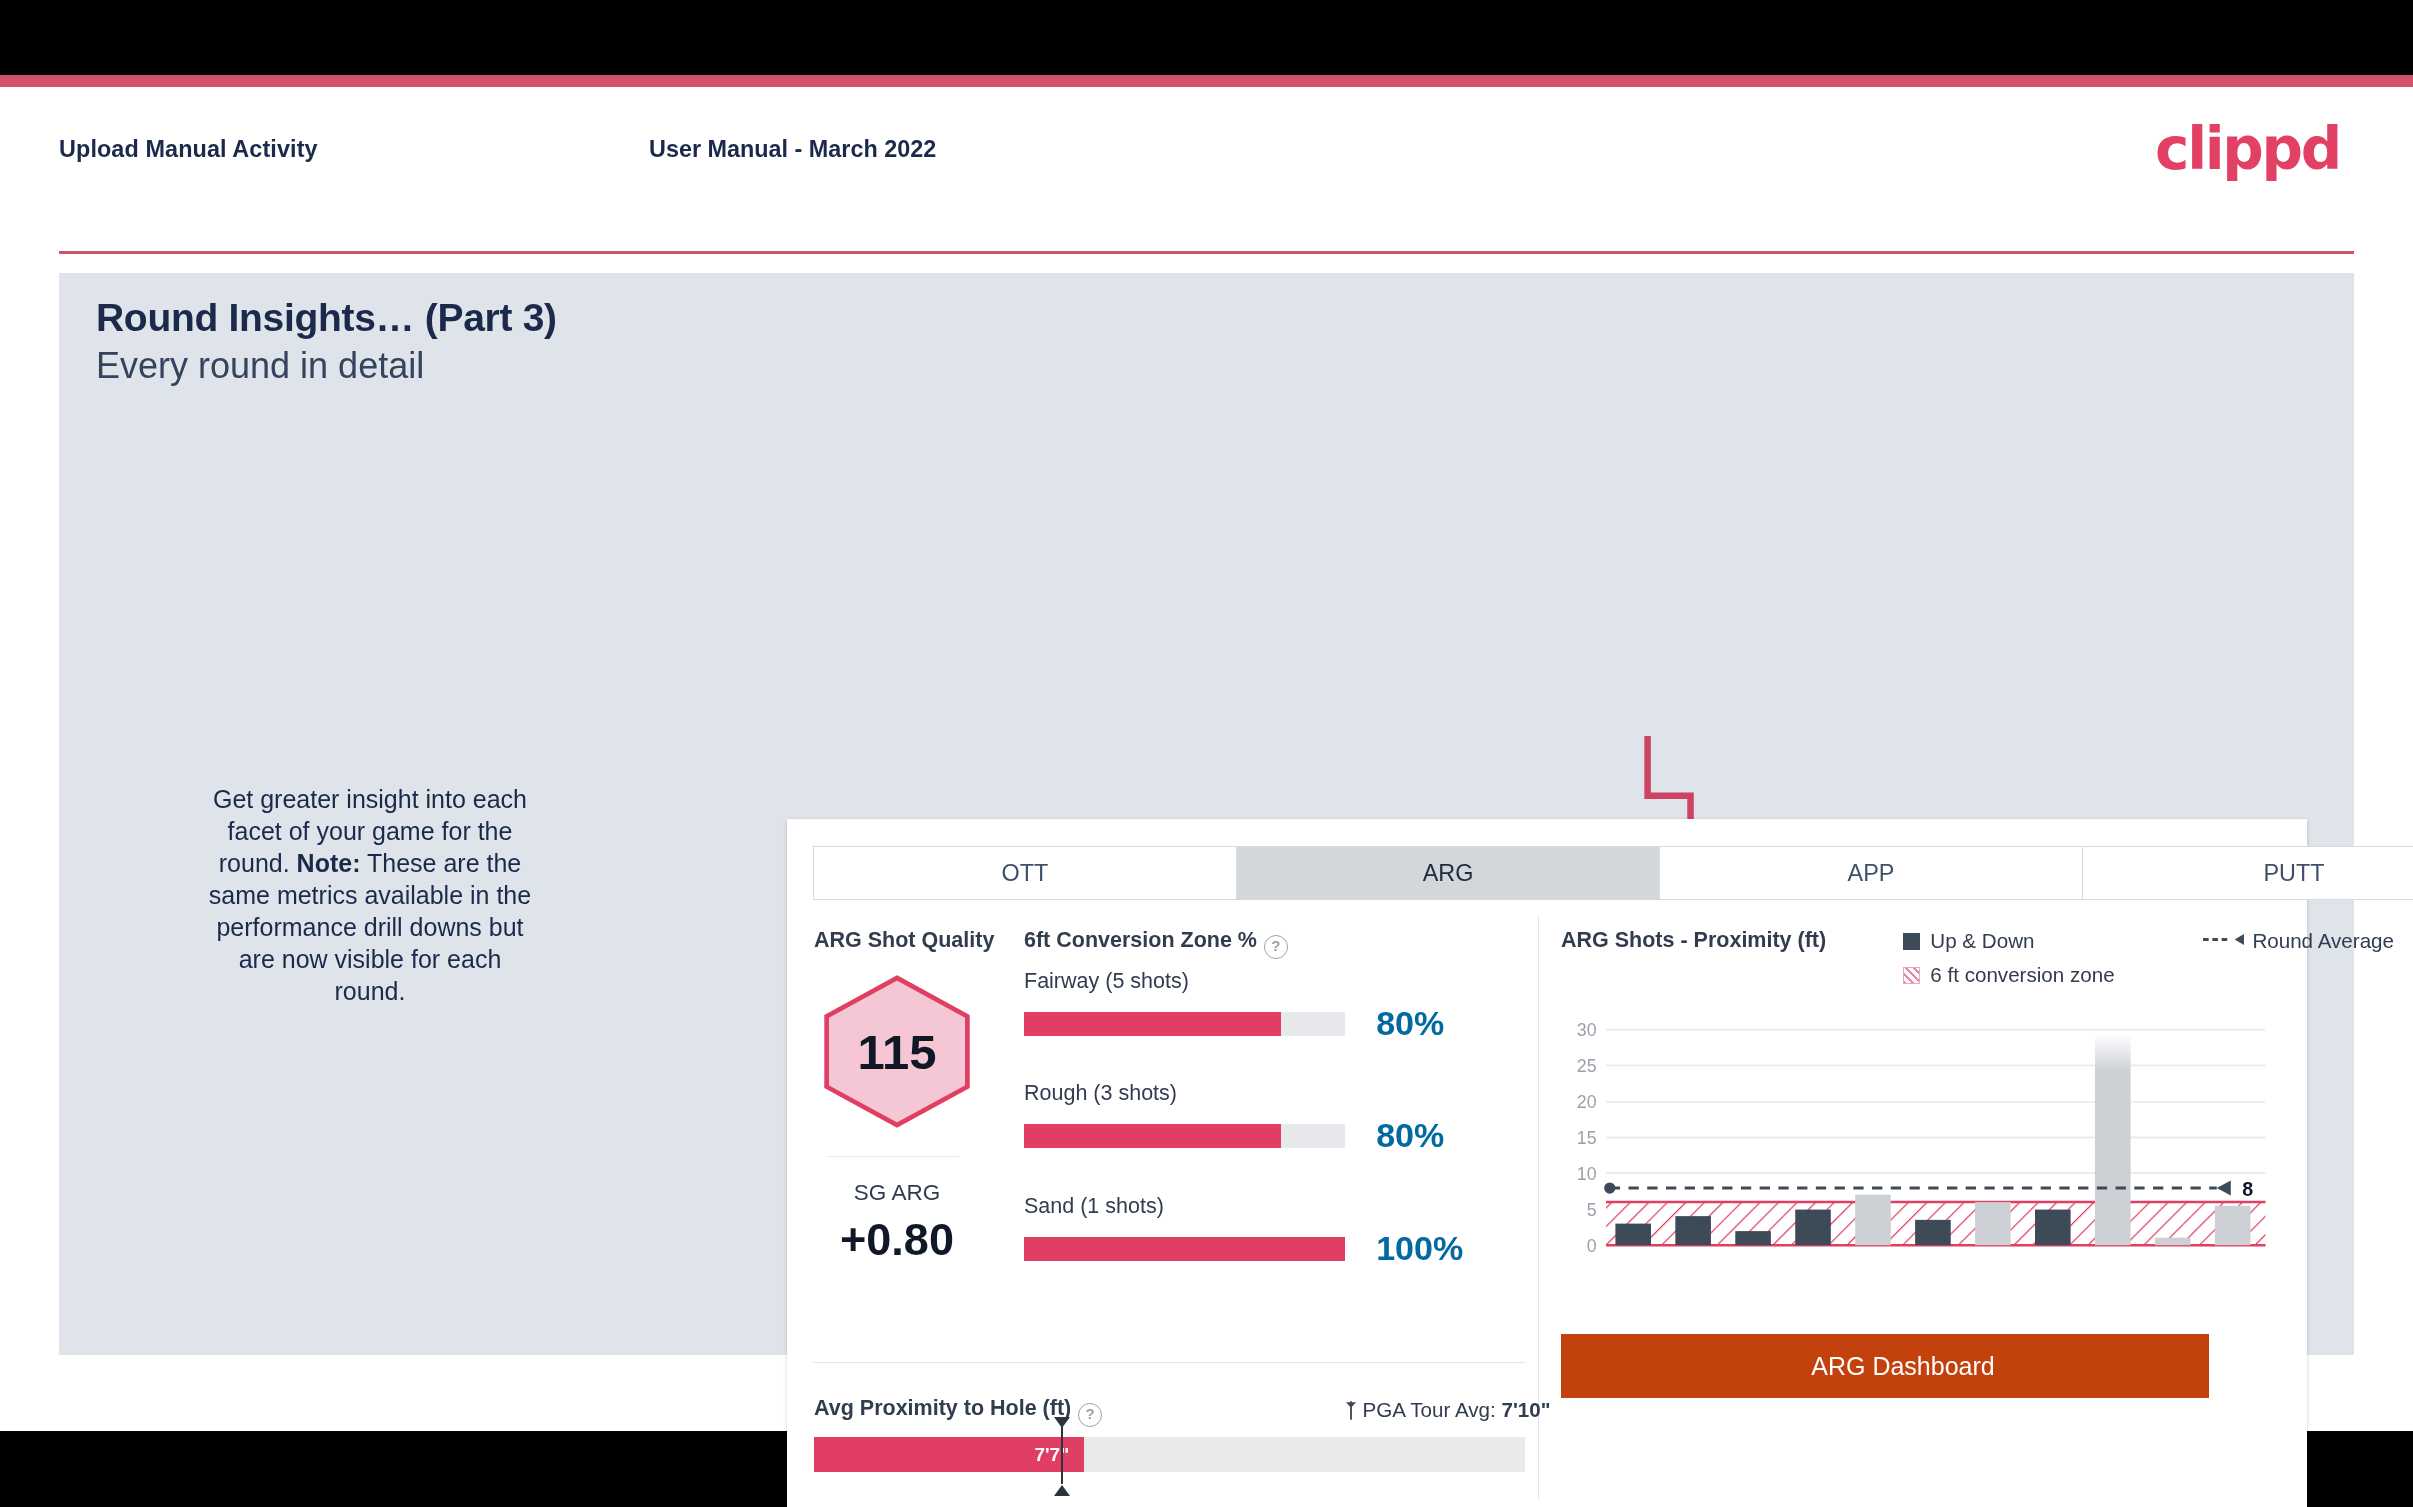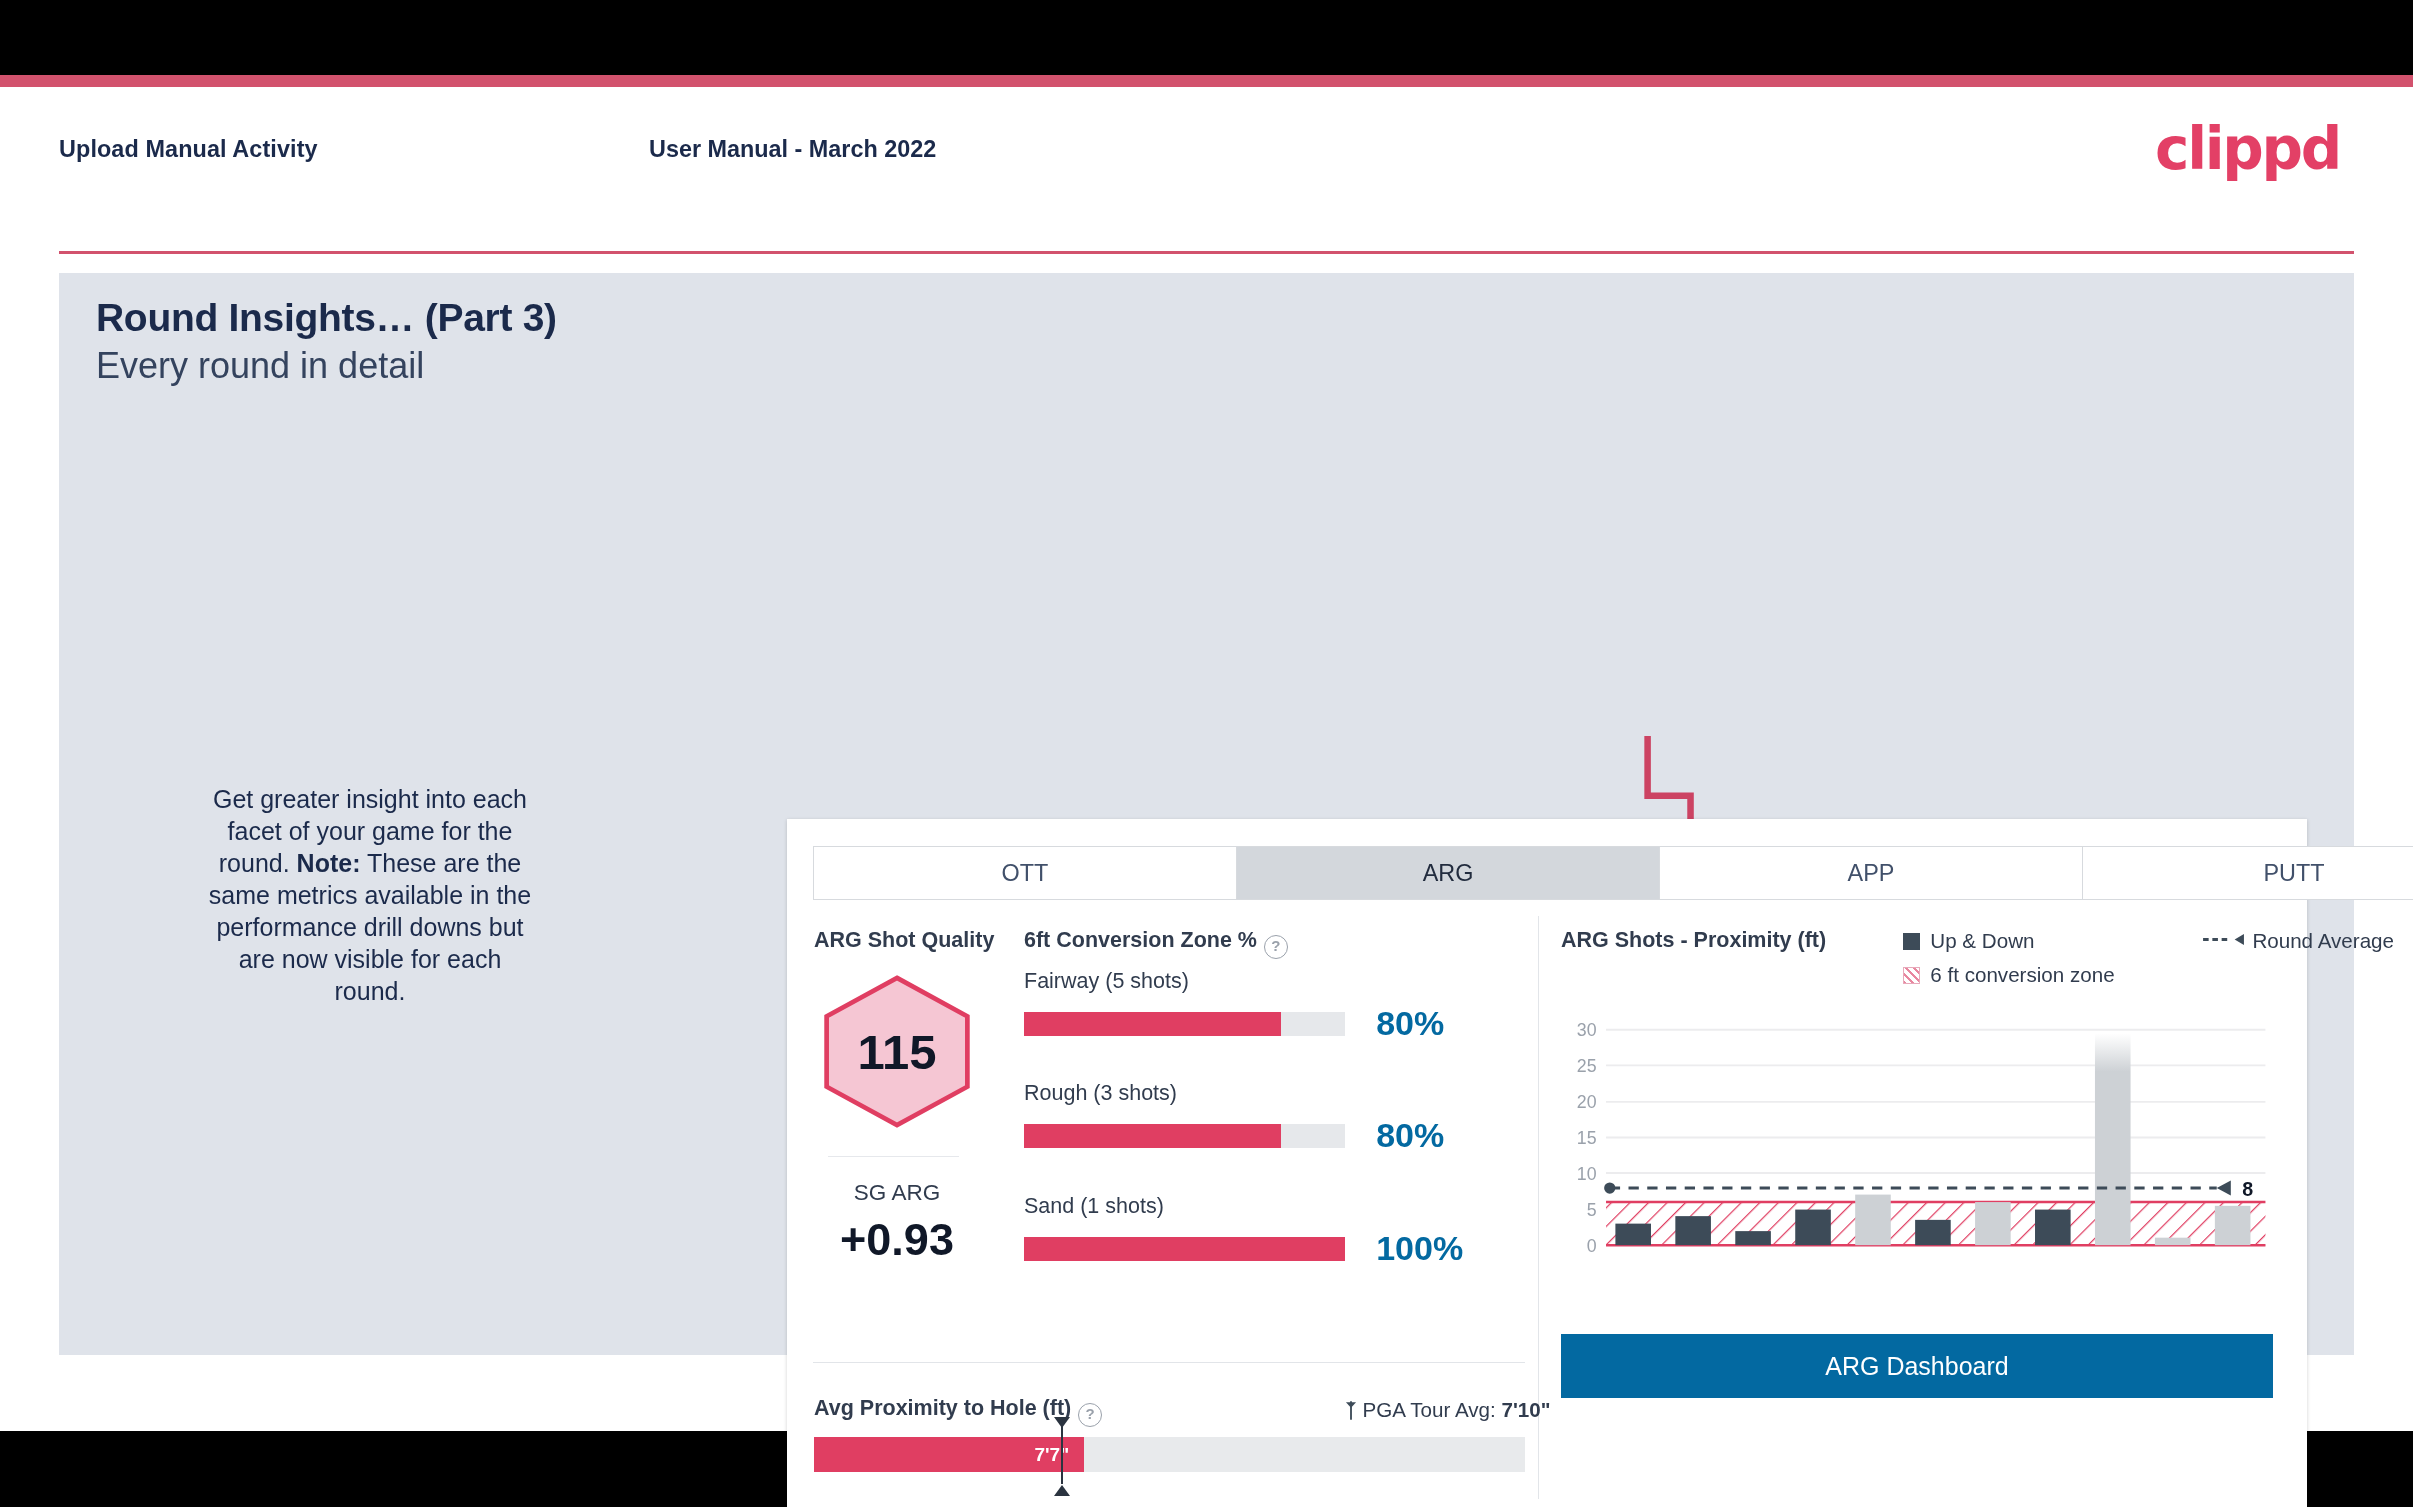--- a/index.html
+++ b/index.html
@@ -307,26 +307,27 @@
 
   .chartbox {
     position: absolute;
     left: 774px; top: 192px;
     width: 712px; height: 281px;
   }
 
   .dash-btn {
     position: absolute;
     left: 774px; top: 515px;
-    width: 712px; height: 64px;
-    background: #0369a1;
+    width: 612px; height: 64px;
+    background: #c2410c;
     color: #fff;
     font-size: 25px;
     display: flex; align-items: center; justify-content: center;
     cursor: pointer;
+    padding-left: 36px;
   }
 </style>
 </head>
 <body>
 
 <div class="slide-frame">
 
   <div class="top-accent"></div>
 
   <div class="header">
@@ -371,21 +372,21 @@
       </div>
 
       <div class="hexwrap">
         <svg viewBox="0 0 162 165" width="152" height="155">
           <polygon points="81,4 156,45 156,120 81,161 6,120 6,45" fill="#f5c6d3" stroke="#e03e62" stroke-width="5"></polygon>
         </svg>
         <div class="hexnum">115</div>
       </div>
       <div class="hex-sep"></div>
       <div class="sgarg-lbl">SG ARG</div>
-      <div class="sgarg-val">+0.93</div>
+      <div class="sgarg-val">+0.80</div>
 
       <div class="zrow" style="top:150px">
         <div class="zlabel">Fairway (5 shots)</div>
         <div class="ztrack">
           <div class="zfill" style="width:80%"></div>
         </div>
         <span class="zpct">80%</span>
       </div>
 
       <div class="zrow" style="top:262px">

